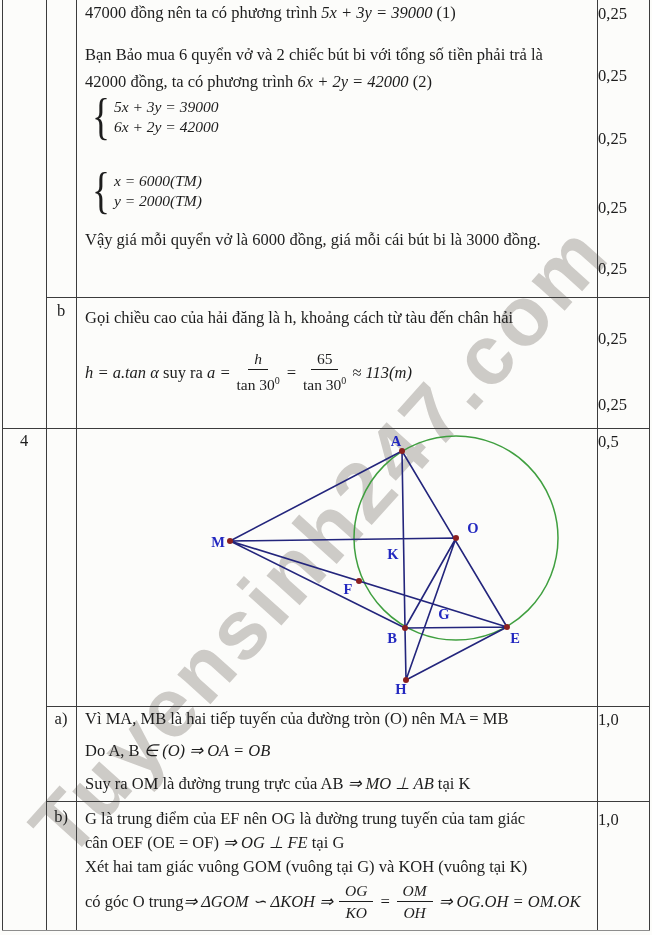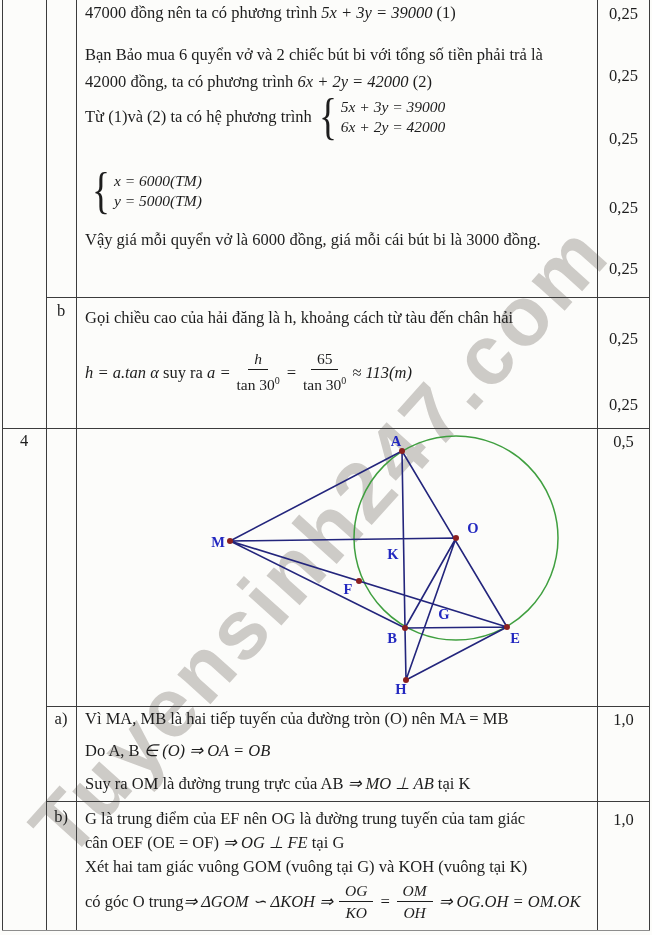--- a/index.html
+++ b/index.html
@@ -11,21 +11,21 @@
     position:absolute;left:320px;top:540px;z-index:0;
     transform:translate(-50%,-50%) rotate(-48deg);
     font-family:"Liberation Sans",sans-serif;font-weight:bold;
     font-size:84px;letter-spacing:4px;white-space:nowrap;
     color:#96908a;opacity:.45;pointer-events:none;
   }
   .vl{position:absolute;width:1px;background:#3c3c3c;z-index:2;}
   .hl{position:absolute;height:1px;background:#3c3c3c;z-index:2;}
   .t{position:absolute;z-index:3;font-size:16.5px;line-height:19px;}
   .math{font-style:italic;}
-  .score{left:598px;width:51px;text-align:center;}
+  .score{left:598px;width:51px;text-align:left;}
   .sub{left:46px;width:30px;text-align:center;}
   .qnum{left:2px;width:44px;text-align:center;}
   .blk span.bl{display:block;}
   .lh27{line-height:27px;}
   .lh24{line-height:24px;}
   .frow{display:flex;align-items:center;}
   .sys{display:inline-flex;align-items:center;margin-left:4px;}
   .brace{font-size:50px;font-weight:300;line-height:.9;transform:scaleX(.75);margin-right:1px;}
   .syslines{display:inline-flex;flex-direction:column;gap:3px;font-size:15.5px;line-height:17px;}
   .frac{display:inline-flex;flex-direction:column;align-items:center;margin:0 6px;font-size:15.5px;line-height:17px;}
@@ -59,36 +59,35 @@
   <div class="t" style="left:85px;top:3px">
     <span>47000 đồng nên ta có phương trình </span><span class="math">5x + 3y = 39000</span><span> (1)</span>
   </div>
 
   <div class="t blk lh27" style="left:85px;top:41px;width:510px">
     <span class="bl">Bạn Bảo mua 6 quyển vở và 2 chiếc bút bi với tổng số tiền phải trả là</span>
     <span class="bl"><span>42000 đồng, ta có phương trình </span><span class="math">6x + 2y = 42000</span><span> (2)</span></span>
   </div>
 
   <div class="t frow" style="left:85px;top:90px;height:52px">
-    <span>Từ (1)và (2) ta có hệ phương trình</span>
     <span class="sys">
       <span class="brace">{</span>
       <span class="syslines">
         <span class="math">5x + 3y = 39000</span>
         <span class="math">6x + 2y = 42000</span>
       </span>
     </span>
   </div>
 
   <div class="t frow" style="left:85px;top:164px;height:52px">
     <span class="sys">
       <span class="brace">{</span>
       <span class="syslines">
         <span class="math">x = 6000(TM)</span>
-        <span class="math">y = 5000(TM)</span>
+        <span class="math">y = 2000(TM)</span>
       </span>
     </span>
   </div>
 
   <div class="t" style="left:85px;top:230px;width:510px">Vậy giá mỗi quyển vở là 6000 đồng, giá mỗi cái bút bi là 3000 đồng.</div>
 
   <div class="t score" style="top:4px">0,25</div>
   <div class="t score" style="top:66px">0,25</div>
   <div class="t score" style="top:129px">0,25</div>
   <div class="t score" style="top:198px">0,25</div>

